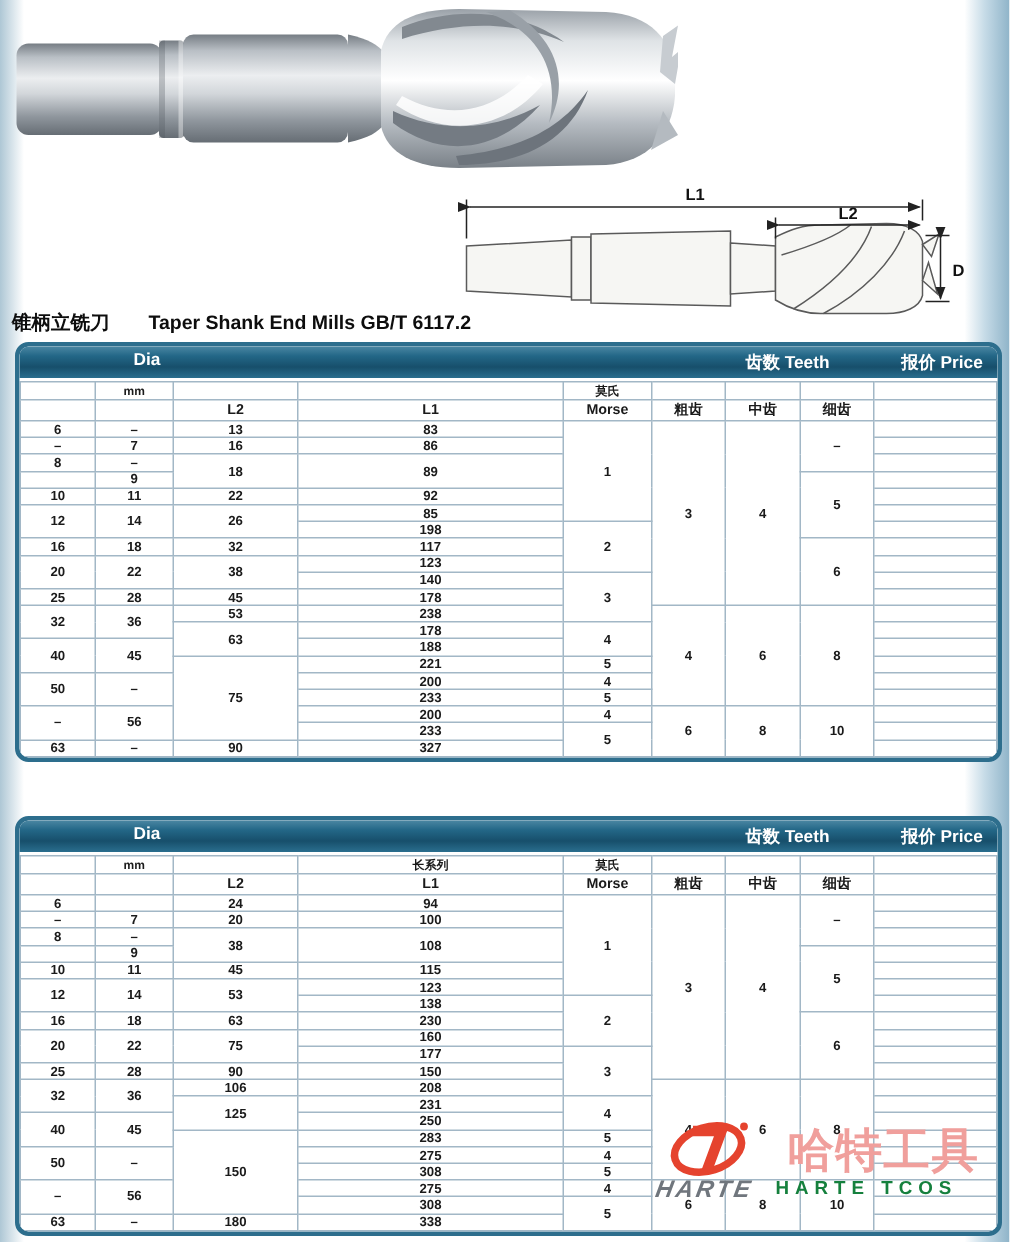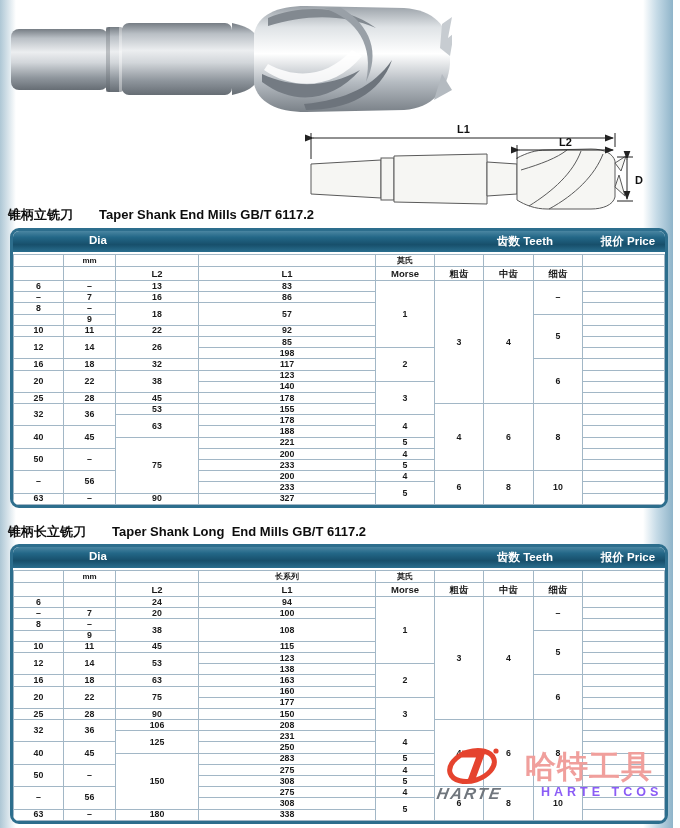--- a/index.html
+++ b/index.html
@@ -28,21 +28,21 @@
      color:#1a1a1a;font-weight:bold;overflow:hidden;line-height:1;}
   thead tr.ra td{height:11px;font-size:8px;}
   thead tr.rb td{height:13px;font-size:9.5px;}
   thead td.morse-en{font-size:7.5px;}
   tbody td{height:10.2px;font-size:8.8px;}
   .logo{position:absolute;left:393px;top:740px;width:278px;height:68px;z-index:3;pointer-events:none;}
   .logo-mark{position:absolute;left:52px;top:2px;}
   .logo-harte{position:absolute;left:44px;top:45px;font-style:italic;font-weight:bold;font-size:16px;
               color:#70767d;letter-spacing:2px;transform:skewX(-10deg);}
   .logo-cn{position:absolute;left:132px;top:6px;font-size:31px;font-weight:bold;color:#f09f9c;letter-spacing:1px;white-space:nowrap;}
-  .logo-en{position:absolute;left:148px;top:45px;font-size:12.5px;font-weight:bold;color:#8b5cf6;letter-spacing:4px;white-space:nowrap;}
+  .logo-en{position:absolute;left:124px;top:45px;font-size:12.5px;font-weight:bold;color:#15803d;letter-spacing:4px;white-space:nowrap;}
   .dim-label{font-size:11px;font-weight:bold;fill:#111;}
 </style>
 </head>
 <body>
 
 <div class="page">
 
   <div class="edge edge-left"></div>
   <div class="edge edge-right"></div>
 
@@ -175,21 +175,21 @@
             <td>–</td>
             <td>7</td>
             <td>16</td>
             <td>86</td>
             <td></td>
           </tr>
           <tr>
             <td>8</td>
             <td>–</td>
             <td rowspan="2">18</td>
-            <td rowspan="2">57</td>
+            <td rowspan="2">89</td>
             <td></td>
           </tr>
           <tr>
             <td></td>
             <td>9</td>
             <td rowspan="4">5</td>
             <td></td>
           </tr>
           <tr>
             <td>10</td>
@@ -234,21 +234,21 @@
             <td>25</td>
             <td>28</td>
             <td>45</td>
             <td>178</td>
             <td></td>
           </tr>
           <tr>
             <td rowspan="2">32</td>
             <td rowspan="2">36</td>
             <td>53</td>
-            <td>155</td>
+            <td>238</td>
             <td rowspan="6">4</td>
             <td rowspan="6">6</td>
             <td rowspan="6">8</td>
             <td></td>
           </tr>
           <tr>
             <td rowspan="2">63</td>
             <td>178</td>
             <td rowspan="2">4</td>
             <td></td>
@@ -296,21 +296,20 @@
             <td>63</td>
             <td>–</td>
             <td>90</td>
             <td>327</td>
             <td></td>
           </tr>
         </tbody>
     </table>
   </div>
 
-  <div class="sec-title t2-title"><span>锥柄长立铣刀</span><span class="en">Taper Shank Long  End Mills GB/T 6117.2</span></div>
 
   <div class="tbl t2">
     <div class="band">
       <span class="b-dia">Dia</span>
       <span class="b-teeth">齿数 Teeth</span>
       <span class="b-price">报价 Price</span>
     </div>
     <table>
       <colgroup>
           <col style="width:50px">
@@ -395,21 +394,21 @@
           </tr>
           <tr>
             <td>138</td>
             <td rowspan="3">2</td>
             <td></td>
           </tr>
           <tr>
             <td>16</td>
             <td>18</td>
             <td>63</td>
-            <td>163</td>
+            <td>230</td>
             <td rowspan="4">6</td>
             <td></td>
           </tr>
           <tr>
             <td rowspan="2">20</td>
             <td rowspan="2">22</td>
             <td rowspan="2">75</td>
             <td>160</td>
             <td></td>
           </tr>

